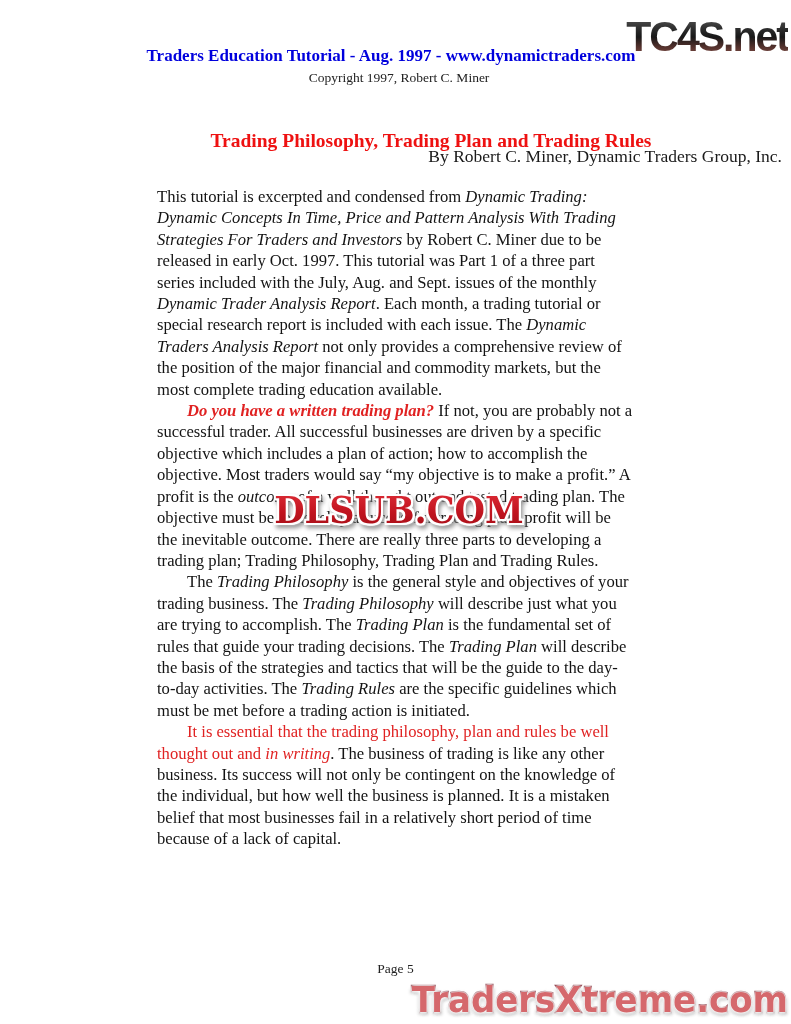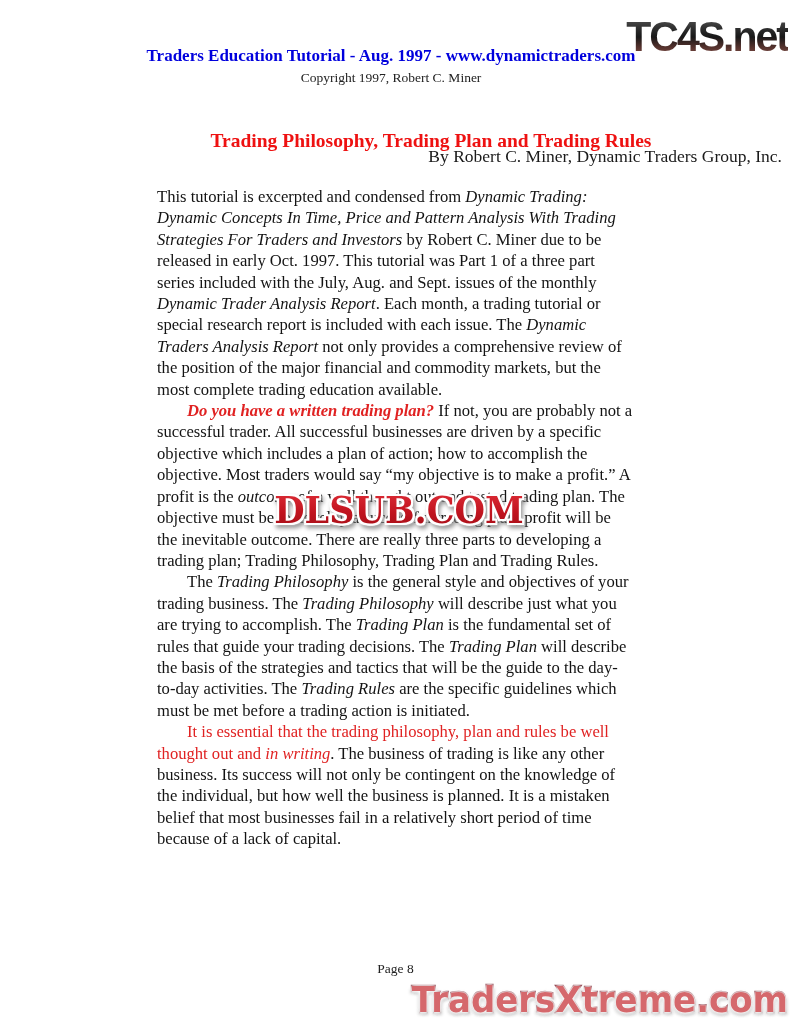--- a/index.html
+++ b/index.html
@@ -14,21 +14,21 @@
     font-size:41px; letter-spacing:-2px; line-height:46px;
     background:linear-gradient(180deg,#606060 0%,#2e2e2e 32%,#181818 50%,#55322d 72%,#8a534b 95%);
     -webkit-background-clip:text; background-clip:text; color:transparent;
     transform:scaleY(1.02);
   }
   .header-line{
     position:absolute; top:46px; left:0; width:782px; text-align:center;
     color:#0000dd; font-weight:bold; font-size:17px;
   }
   .copyright{
-    position:absolute; top:70px; left:0; width:782px; text-align:center;
+    position:absolute; top:70px; left:8px; width:782px; text-align:center;
     font-size:13.5px; color:#222;
   }
   .title{
     position:absolute; top:118px; left:0; width:782px; text-align:center;
     color:#ee1111; font-weight:bold; font-size:19.5px; margin:12px;padding-left:28px;
   }
   .byline{
     position:absolute; top:146px; left:0; width:782px; text-align:right;
     font-size:17.5px; color:#1a1a1a;
   }
@@ -91,17 +91,17 @@
 
   <div class="body-text">
       <p class="para first"><span>This tutorial is excerpted and condensed from </span><span class="it">Dynamic Trading: Dynamic Concepts In Time, Price and Pattern Analysis With Trading Strategies For Traders and Investors</span><span> by Robert C. Miner due to be released in early Oct. 1997. This tutorial was Part 1 of a three part series included with the July, Aug. and Sept. issues of the monthly </span><span class="it">Dynamic Trader Analysis Report</span><span>. Each month, a trading tutorial or special research report is included with each issue. The </span><span class="it">Dynamic Traders Analysis Report</span><span> not only provides a comprehensive review of the position of the major financial and commodity markets, but the most complete trading education available.</span></p>
       <p class="para indent"><span class="red bold it">Do you have a written trading plan?</span><span> If not, you are probably not a successful trader. All successful businesses are driven by a specific objective which includes a plan of action; how to accomplish the objective. Most traders would say “my objective is to make a profit.” A profit is the </span><span class="it">outcome</span><span> of a well thought out and tested trading plan. The objective must be to develop a successful trading plan; profit will be the inevitable outcome. There are really three parts to developing a trading plan; Trading Philosophy, Trading Plan and Trading Rules.</span></p>
       <p class="para indent"><span>The </span><span class="it">Trading Philosophy</span><span> is the general style and objectives of your trading business. The </span><span class="it">Trading Philosophy</span><span> will describe just what you are trying to accomplish. The </span><span class="it">Trading Plan</span><span> is the fundamental set of rules that guide your trading decisions. The </span><span class="it">Trading Plan</span><span> will describe the basis of the strategies and tactics that will be the guide to the day-to-day activities. The </span><span class="it">Trading Rules</span><span> are the specific guidelines which must be met before a trading action is initiated.</span></p>
       <p class="para indent"><span class="red">It is essential that the trading philosophy, plan and rules be well thought out and </span><span class="red it">in writing</span><span>. The business of trading is like any other business. Its success will not only be contingent on the knowledge of the individual, but how well the business is planned. It is a mistaken belief that most businesses fail in a relatively short period of time because of a lack of capital.</span></p>
     </div>
 
   <div class="watermark">DLSUB.COM</div>
 
-  <div class="page-number">Page 8</div>
+  <div class="page-number">Page 5</div>
 
   <div class="txlogo">TradersXtreme.com</div>
 
 </div>
 
 </body></html>

